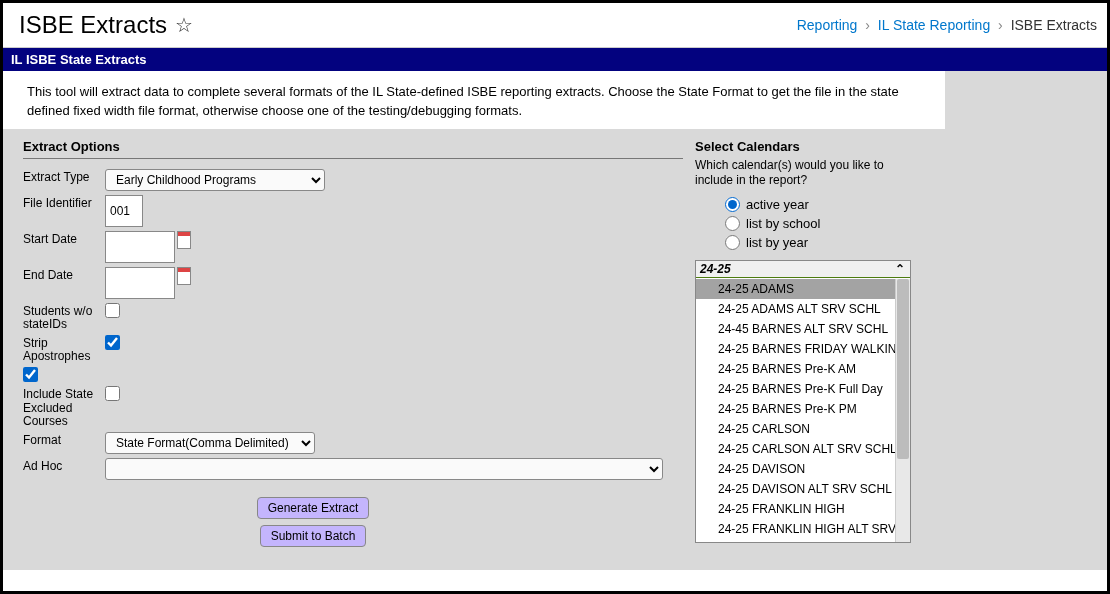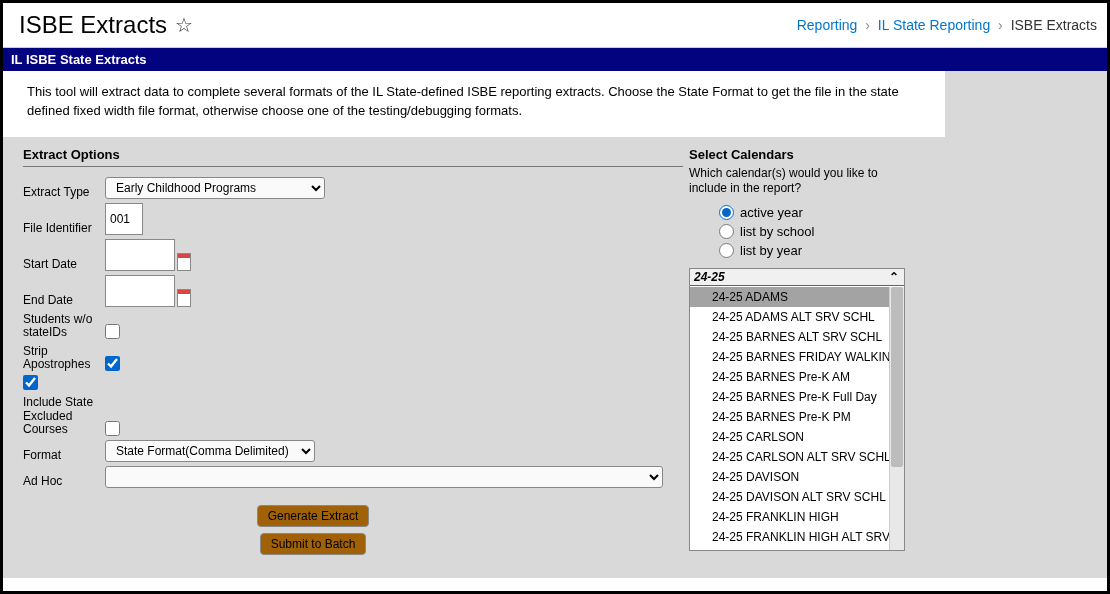--- a/index.html
+++ b/index.html
@@ -33,43 +33,43 @@
   .panel-title {
     background: #03027f;
     color: #fff;
     padding: 4px 8px;
     font-size: 13px;
     font-weight: bold;
   }
   .intro-box {
     background: #fff;
     margin: 0;
-    padding: 12px 24px 16px 24px;
+    padding: 12px 24px 8px 24px;
     font-size: 13px;
     line-height: 1.45;
     width: 942px;
   }
 
   .options-area {
     display: flex;
-    gap: 0;
+    gap: 6px;
     padding: 0;
     width: 942px;
   }
   .left-col { flex: 0 0 680px; padding: 6px 0 10px 20px; }
   .right-col { flex: 1; padding: 6px 0 10px 6px; }
 
   .section-head {
     font-weight: bold;
     font-size: 13px;
     padding: 4px 0 4px 0;
   }
   .hr { border-bottom: 1px solid #777; margin: 0 0 10px 0; }
 
-  .form-row { display: flex; align-items: flex-end; margin-bottom: 4px; }
+  .form-row { display: flex; align-items: flex-start; margin-bottom: 4px; }
   .form-row label.lbl { width: 82px; font-size: 12px; line-height: 1.1; padding-top: 2px; }
   .select {
     font-size: 12px;
     padding: 2px 6px;
     border: 1px solid #888;
     border-radius: 3px;
     background: #fafafa;
     height: 22px;
   }
   .select.wide { width: 220px; }
@@ -96,21 +96,21 @@
     content: ""; position: absolute; top: 0; left: 0; right: 0; height: 4px; background: #d44;
   }
   .checkbox { width: 15px; height: 15px; }
 
   .buttons { text-align: center; padding: 10px 0; width: 380px; margin-left: 100px; }
   .btn {
     font-size: 12px;
     padding: 3px 10px;
     border: 1px solid #888;
     border-radius: 4px;
-    background: #a16207;
+    background: #c4b5fd;
     cursor: pointer;
     margin: 3px;
   }
 
   .right-col .desc { font-size: 12px; margin-bottom: 8px; line-height: 1.3; max-width: 200px; }
   .radio-row { display: flex; gap: 6px; font-size: 13px; margin-bottom: 4px; margin-left: 30px; }
   input[type="radio"] { width: 15px; height: 15px; accent-color: #0066cc; }
   input[type="checkbox"] { accent-color: #0066cc; }
 
   .cal-box {
@@ -253,21 +253,21 @@
       </div>
 
       <div class="cal-box">
         <div class="cal-head">
           <span>24-25</span>
           <span class="chev">⌃</span>
         </div>
         <div class="cal-list" id="cal-list">
             <div class="cal-item selected">24-25 ADAMS</div>
             <div class="cal-item">24-25 ADAMS ALT SRV SCHL</div>
-            <div class="cal-item">24-25 BARNES ALT SRV SCHL</div>
+            <div class="cal-item">24-45 BARNES ALT SRV SCHL</div>
             <div class="cal-item">24-25 BARNES FRIDAY WALKIN</div>
             <div class="cal-item">24-25 BARNES Pre-K AM</div>
             <div class="cal-item">24-25 BARNES Pre-K Full Day</div>
             <div class="cal-item">24-25 BARNES Pre-K PM</div>
             <div class="cal-item">24-25 CARLSON</div>
             <div class="cal-item">24-25 CARLSON ALT SRV SCHL</div>
             <div class="cal-item">24-25 DAVISON</div>
             <div class="cal-item">24-25 DAVISON ALT SRV SCHL</div>
             <div class="cal-item">24-25 FRANKLIN HIGH</div>
             <div class="cal-item">24-25 FRANKLIN HIGH ALT SRV</div>

